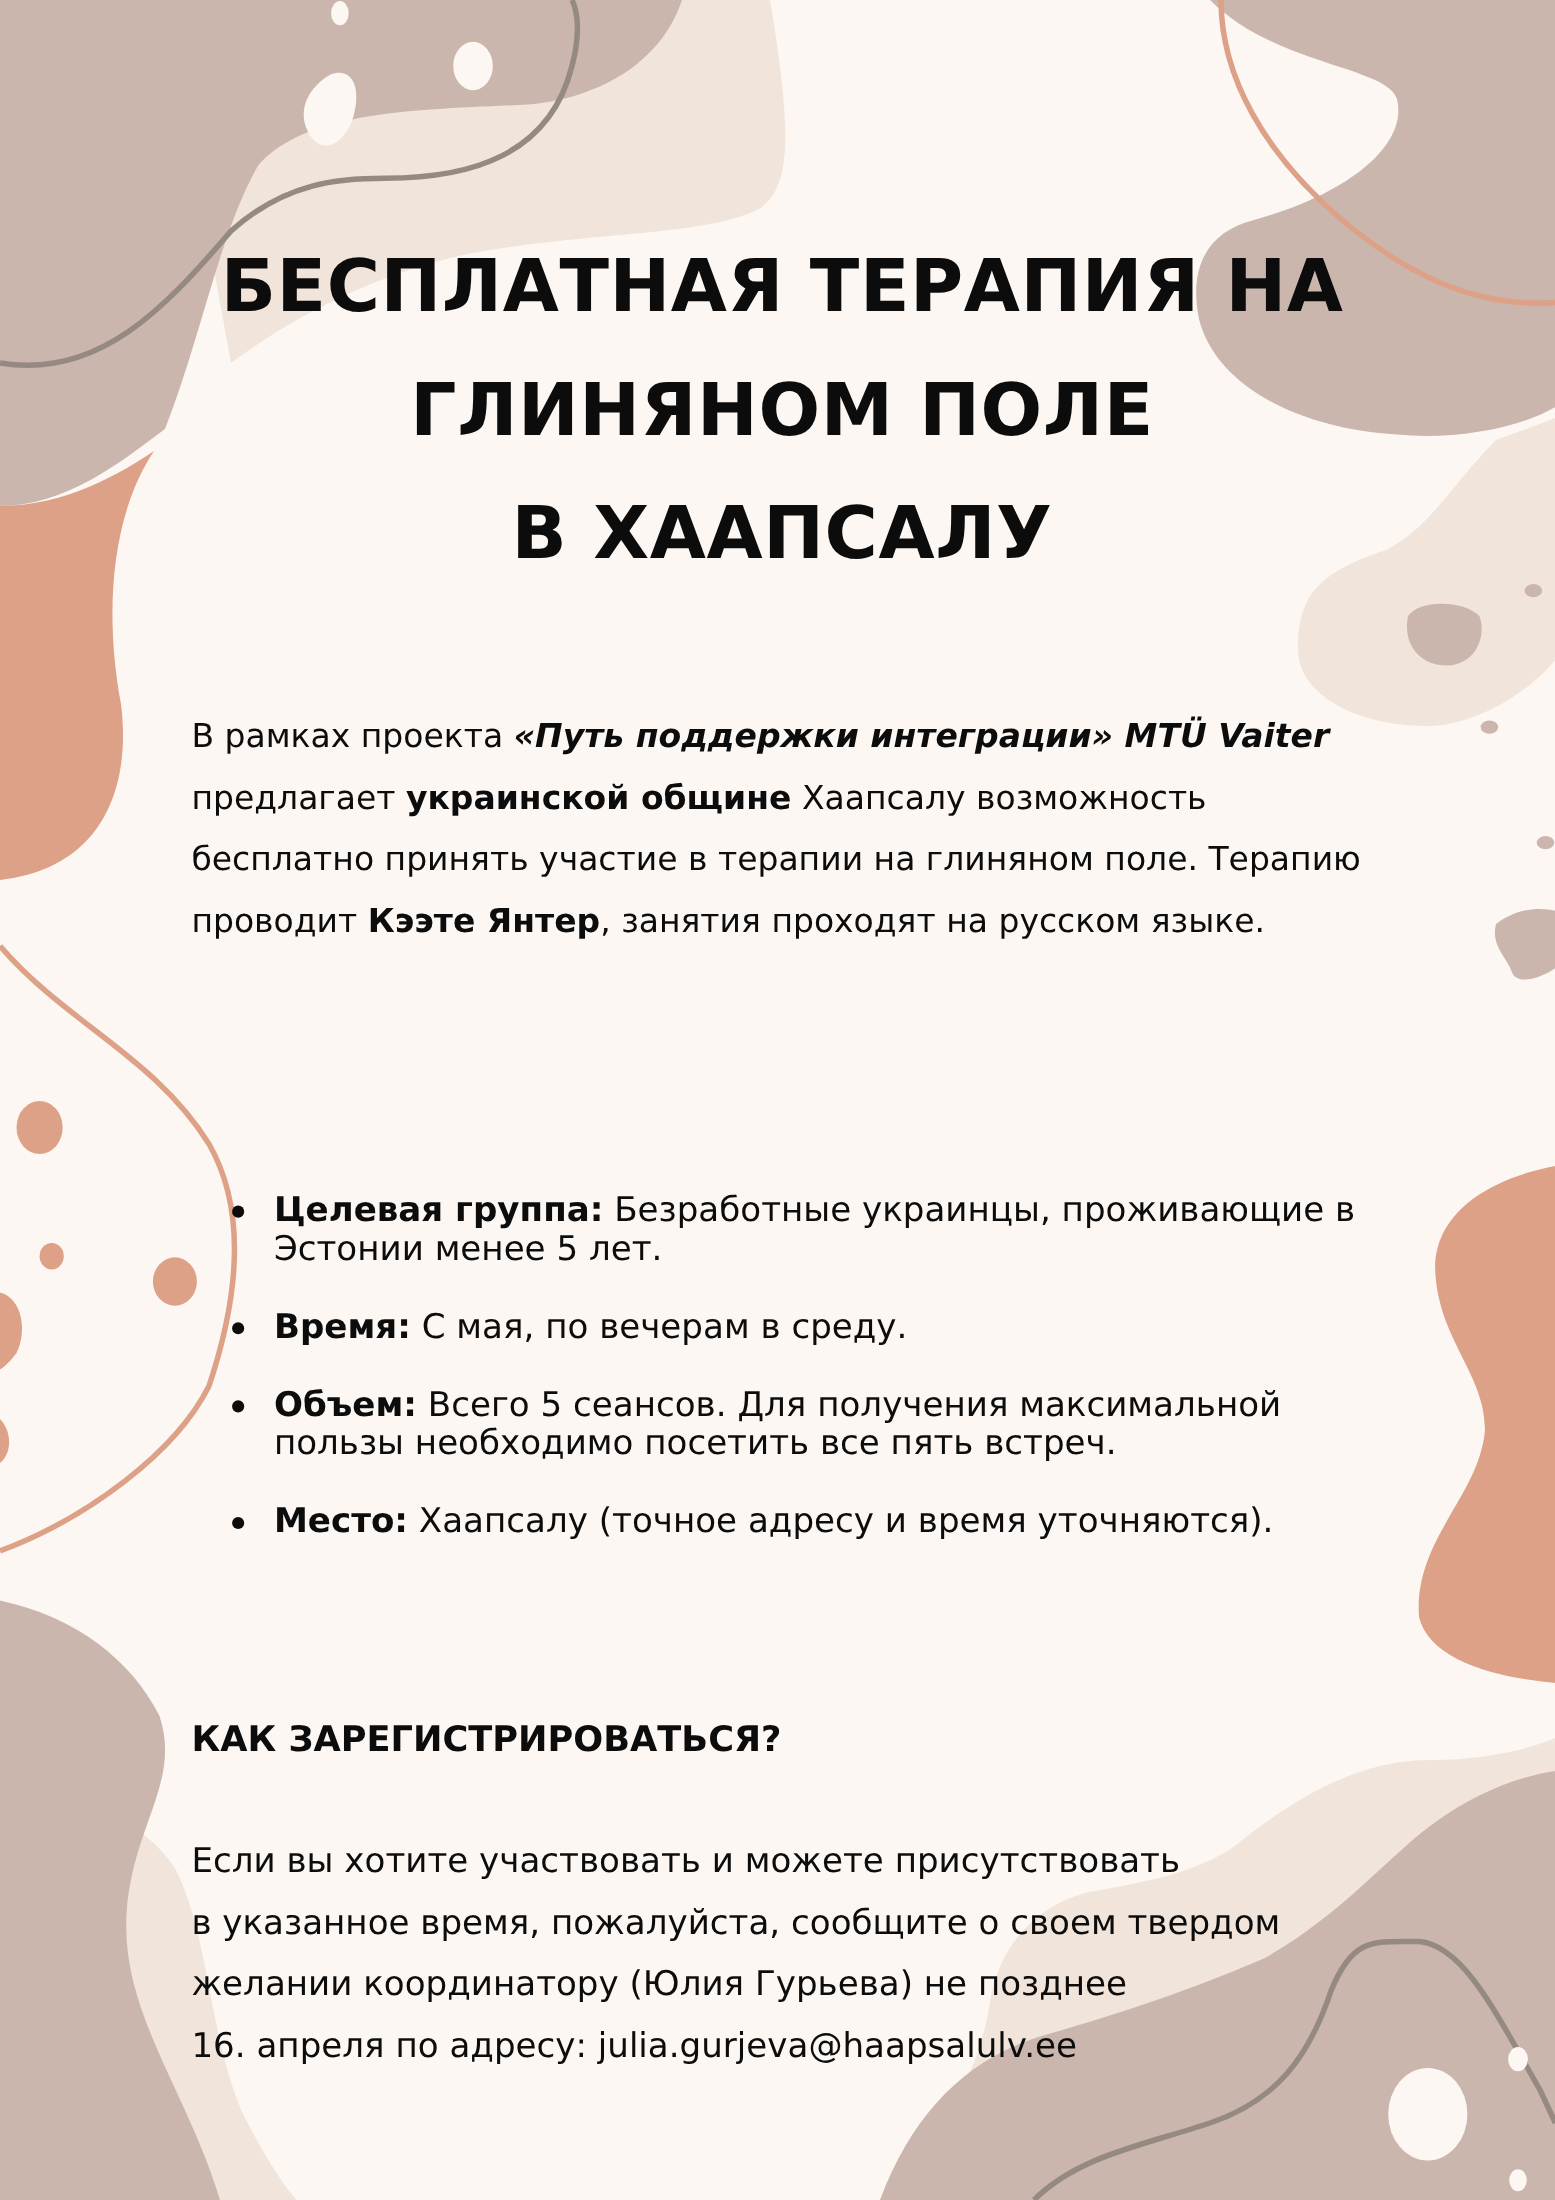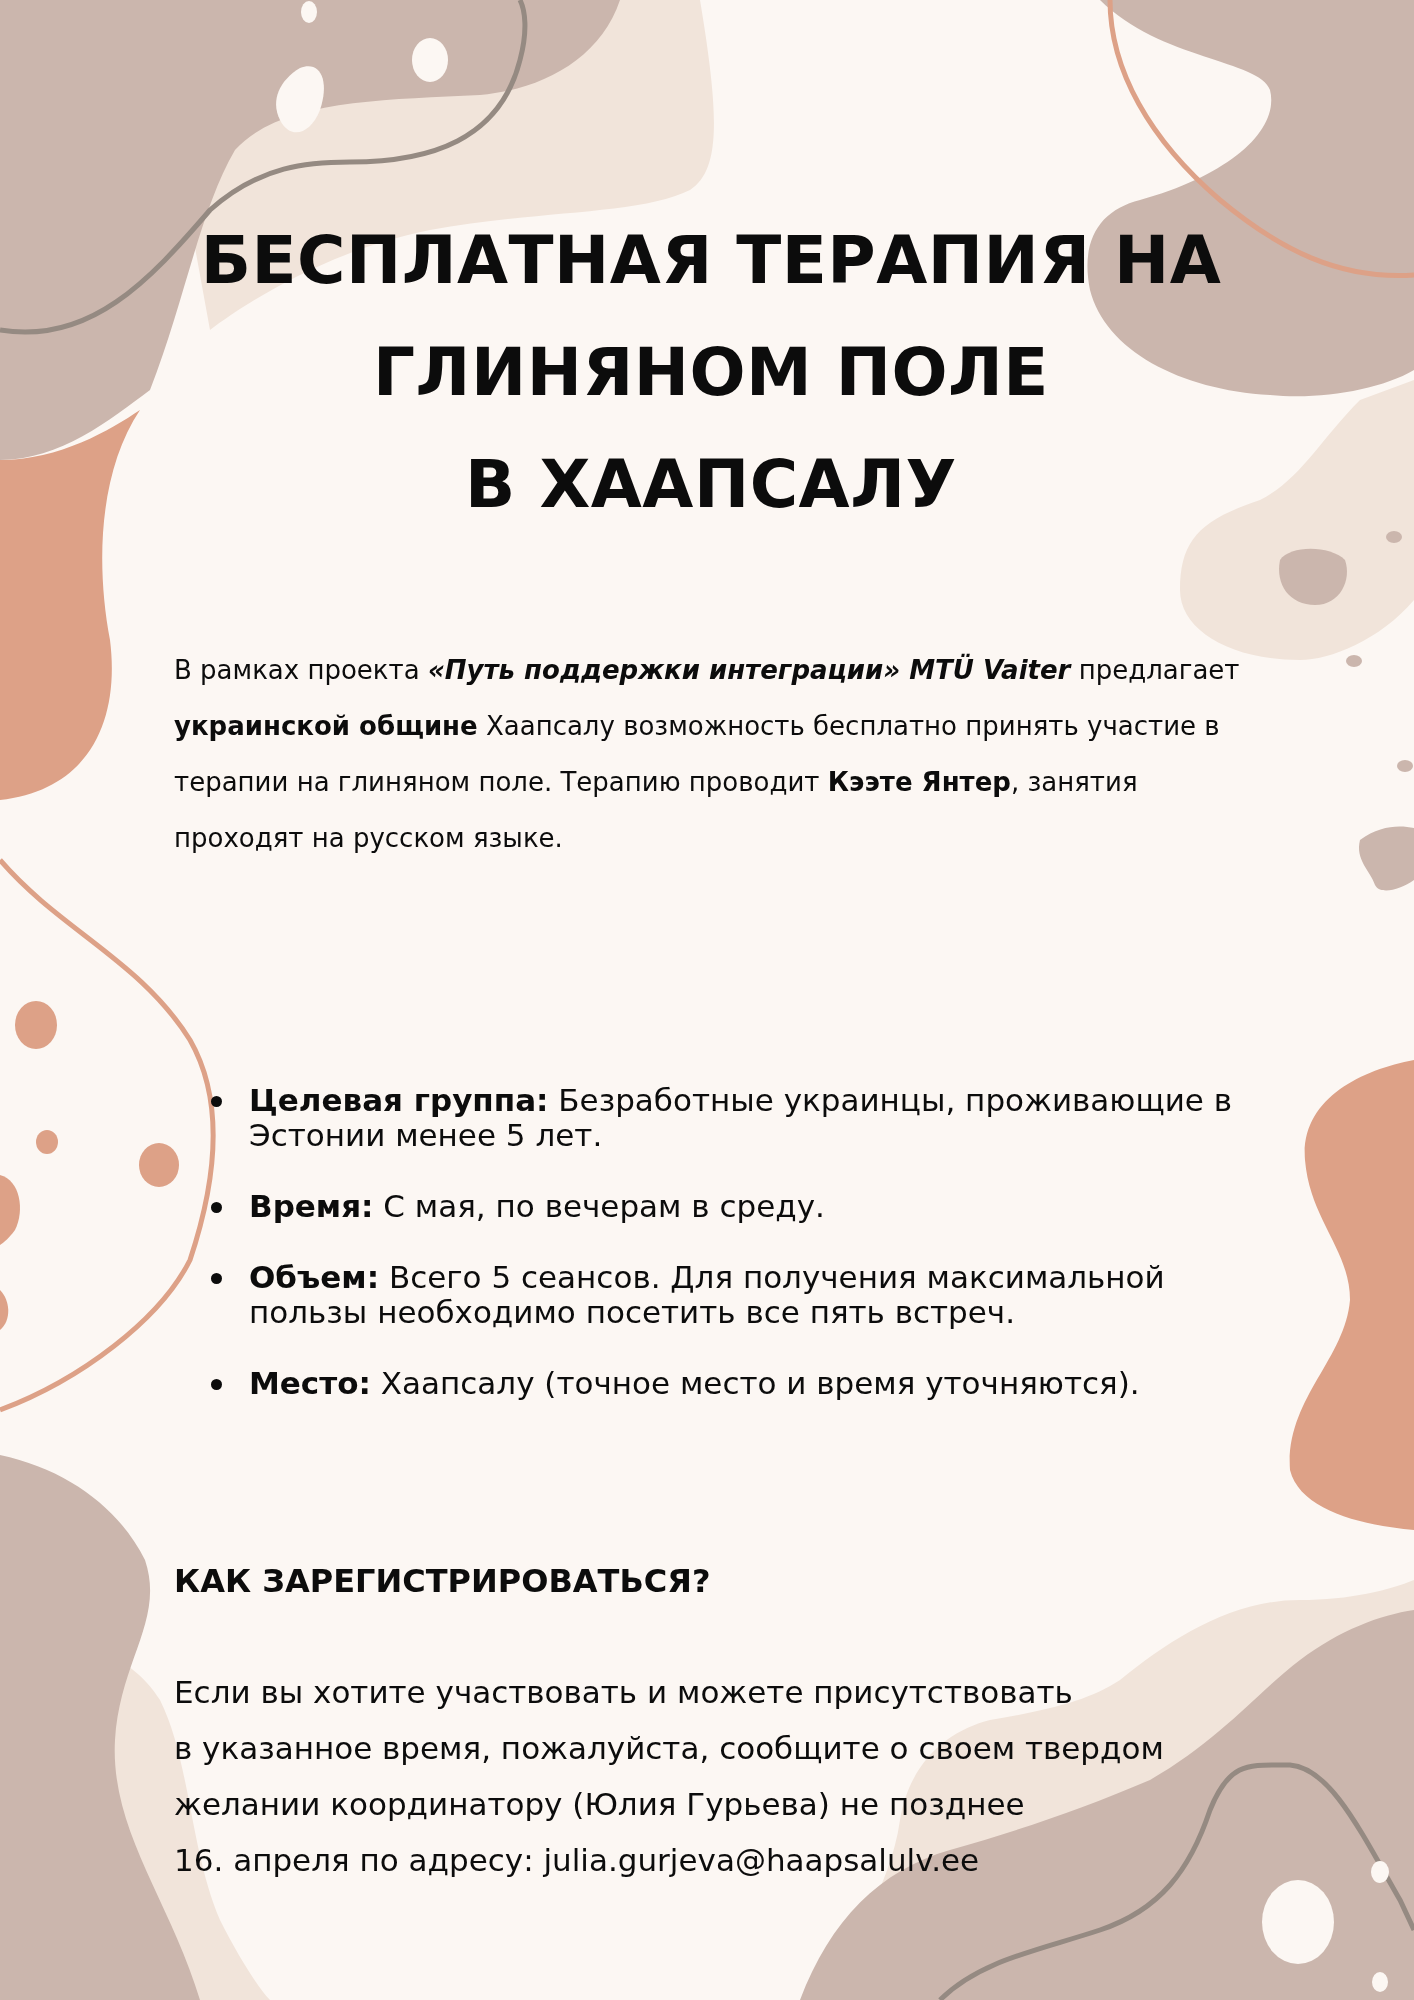--- a/index.html
+++ b/index.html
@@ -7,21 +7,21 @@
   .page { position: relative; width: 1414px; height: 2000px; background: #fcf7f3; overflow: hidden;
           font-family: "DejaVu Sans", "Liberation Sans", sans-serif; color: #0c0c0c; }
   svg.bg { position: absolute; left: 0; top: 0; width: 1414px; height: 2000px; }
   .content { position: absolute; left: 0; top: 0; width: 1414px; height: 2000px; }
 
   .title { position: absolute; left: 4px; top: 205px; width: 1414px; text-align: center;
            font-weight: bold; font-size: 66px; line-height: 112px; letter-spacing: 0.5px; }
   .title div { white-space: nowrap; }
 
   .intro { position: absolute; left: 174px; top: 642px; width: 1080px;
-           font-size: 26px; line-height: 56px; }
+           font-size: 30px; line-height: 56px; }
   .intro b { font-weight: bold; }
   .intro i { font-style: italic; font-weight: bold; }
 
   .h-info { position: absolute; left: 174px; top: 982px; font-weight: bold; font-size: 36px; line-height: 50px; }
 
   .list { position: absolute; left: 174px; top: 1068px; width: 1080px; margin: 15px; padding: 0; list-style: none; }
   .list li { position: relative; padding-left: 60px; font-size: 31px; line-height: 35px; margin-bottom: 36px; }
   .list li .bullet { position: absolute; left: 22px; top: 13px; width: 11px; height: 11px; border-radius: 50%; background: #0c0c0c; }
   .list li b { font-weight: bold; }
 
@@ -106,21 +106,21 @@
       <li>
         <span class="bullet"></span>
         <b>Время:</b><span> С мая, по вечерам в среду.</span>
       </li>
       <li>
         <span class="bullet"></span>
         <b>Объем:</b><span> Всего 5 сеансов. Для получения максимальной пользы необходимо посетить все пять встреч.</span>
       </li>
       <li>
         <span class="bullet"></span>
-        <b>Место:</b><span> Хаапсалу (точное место и время уточняются).</span>
+        <b>Место:</b><span> Хаапсалу (точное адресу и время уточняются).</span>
       </li>
     </ul>
 
     <div class="h-reg">КАК ЗАРЕГИСТРИРОВАТЬСЯ?</div>
 
     <div class="reg">
       <div>Если вы хотите участвовать и можете присутствовать</div>
       <div>в указанное время, пожалуйста, сообщите о своем твердом</div>
       <div>желании координатору (Юлия Гурьева) не позднее</div>
       <div class="strong"><span>16. апреля по адресу: </span><span>julia.gurjeva@haapsalulv.ee</span></div>

